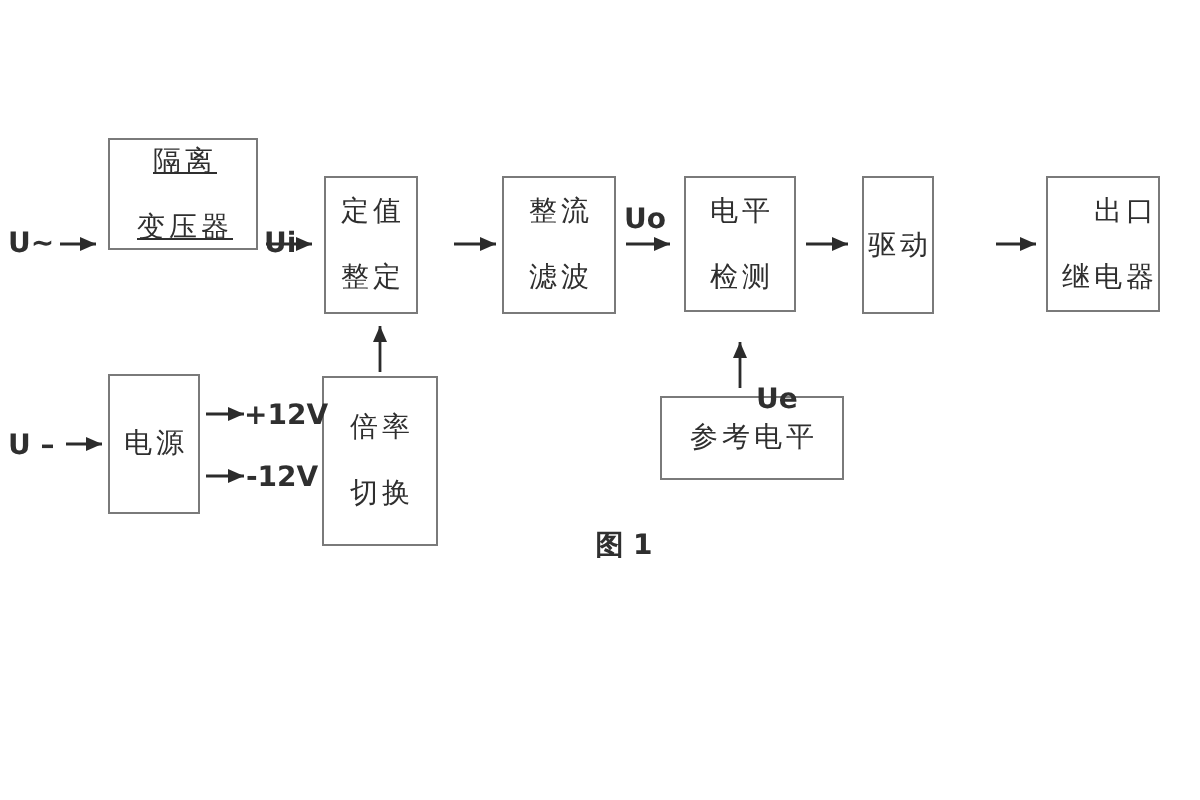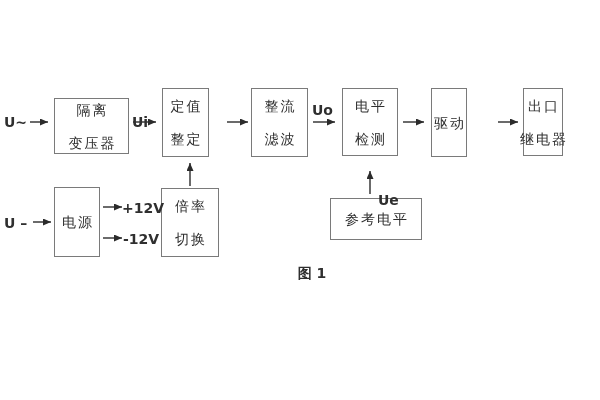--- a/index.html
+++ b/index.html
@@ -16,28 +16,28 @@
   .arrows{position:absolute;left:0;top:0;width:600px;height:400px;}
   .arrows line{stroke:var(--arrow);stroke-width:1.4;}
   .arrows marker path{fill:var(--arrow);}
   .box{
     position:absolute;box-sizing:border-box;border:1px solid var(--border);
     background:var(--background);display:flex;flex-direction:column;
     align-items:center;justify-content:center;gap:17px;
     font-size:14px;line-height:16px;color:var(--text);
     letter-spacing:2px;text-indent:2px;white-space:nowrap;
   }
-  .b-isolation{left:54px;top:98px;width:75px;height:56px;}
+  .b-isolation{left:54px;top:69px;width:75px;height:56px;text-decoration:underline;}
   .b-setting{left:162px;top:88px;width:47px;height:69px;}
   .b-rectifier{left:251px;top:88px;width:57px;height:69px;}
   .b-level{left:342px;top:88px;width:56px;height:68px;}
   .b-drive{left:431px;top:88px;width:36px;height:69px;}
-  .b-relay{left:523px;top:88px;width:40px;height:68px;}
+  .b-relay{left:523px;top:88px;width:57px;height:68px;align-items:flex-end;}
   .b-power{left:54px;top:187px;width:46px;height:70px;}
-  .b-ratio{left:161px;top:188px;width:58px;height:69px;}
+  .b-ratio{left:161px;top:188px;width:58px;height:85px;}
   .b-ref{left:330px;top:198px;width:92px;height:42px;gap:0;}
   .sig{
     position:absolute;font-size:14px;line-height:16px;font-weight:bold;
     color:var(--text);white-space:nowrap;
   }
   .sig-u-ac{left:4px;top:114px;}
   .sig-ui{left:132px;top:114px;}
   .sig-uo{left:312px;top:102px;}
   .sig-ue{left:378px;top:176px;margin-top:16px;}
   .sig-u-dc{left:4px;top:215px;}

